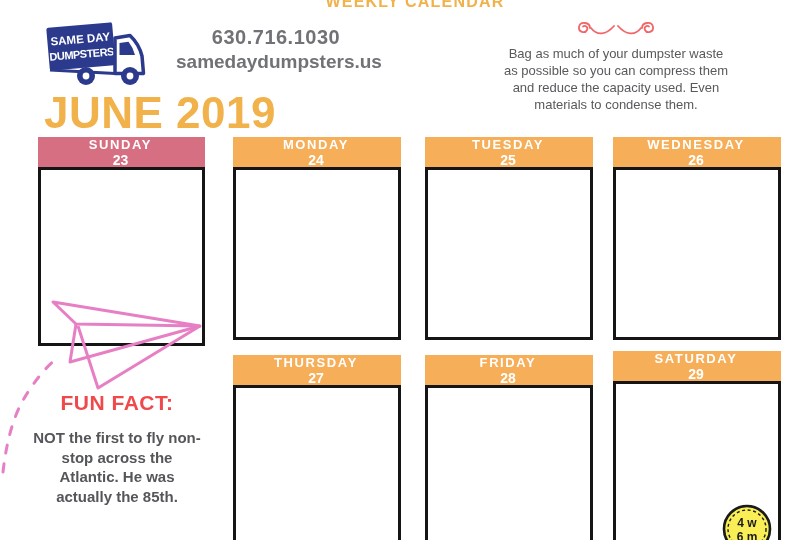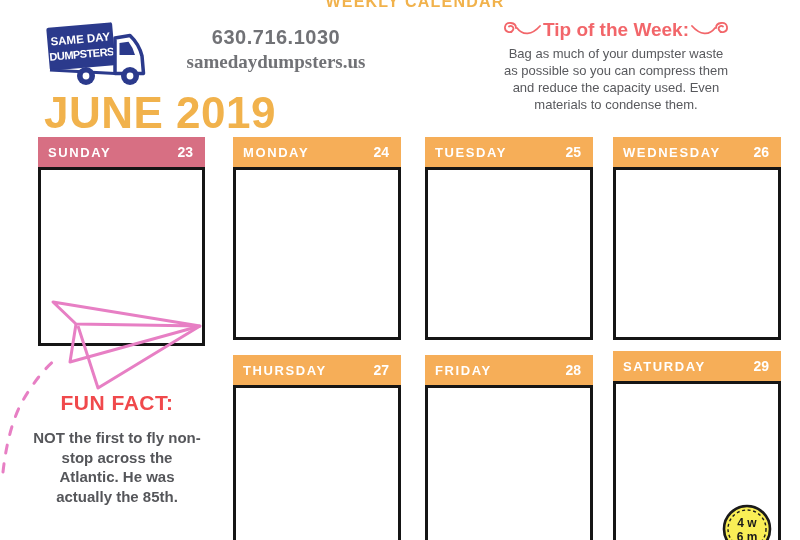--- a/index.html
+++ b/index.html
@@ -29,21 +29,21 @@
 
   
   .contact{
     left:141px; top:26px; width:200px;
     text-align:center;
     color:#717276;
     font-weight:bold;
     margin-left:35px;
   }
   .contact .phone{font-size:20px; letter-spacing:0.5px;}
-  .contact .website{font-size:19px; margin-top:2px;font-family:Liberation Serif, serif;}
+  .contact .website{font-size:19px; margin-top:2px;}
 
   
   .tip{
     left:498px; top:19px; width:236px;
     text-align:center;
   }
   .tip-title-row{
     display:flex; align-items:center; justify-content:center;
     gap:2px;
   }
@@ -66,21 +66,21 @@
   .r1{top:137px;}
   .r2{top:355px;}
   .r2.sat{top:351px;}
   .day-header{
     height:30px;
     background:#F6AE58;
     color:#ffffff;
     display:flex; align-items:center; justify-content:space-between;
     padding:0 12px 0 10px;
     box-sizing:border-box;
-    font-size:13px; font-weight:bold; letter-spacing:1.6px;
+    font-size:13px; font-weight:bold; letter-spacing:1.6px;flex-direction:column;
   }
   .day-header.pink{background:#D76F83;}
   .day-number{font-size:14px; letter-spacing:0;}
   .day-box{
     background:#ffffff;
     border:3px solid #151515;
     height:167px;
   }
   .c0 .day-box{height:173px;}
   .r2 .day-box{height:200px;}
@@ -130,21 +130,20 @@
   <div class="phone">630.716.1030</div>
   <div class="website">samedaydumpsters.us</div>
 </div>
 
 <div class="abs tip">
   <div class="tip-title-row">
     <svg width="38" height="22" viewBox="0 0 38 22">
       <path d="M13,9 C13,3 3,2 2,8 C1.3,13 8,15 10,11 C11.5,8 8,6 6,7.5" fill="none" stroke="#F2666A" stroke-width="1.8" stroke-linecap="round"></path>
       <path d="M14,9 C20,17 29,16 37,7" fill="none" stroke="#F2666A" stroke-width="1.8" stroke-linecap="round"></path>
     </svg>
-    <span class="tip-title">Tip of the Week:</span>
     <svg width="38" height="22" viewBox="0 0 38 22">
       <path d="M24,9 C18,17 9,16 1,7" fill="none" stroke="#F2666A" stroke-width="1.8" stroke-linecap="round"></path>
       <path d="M25,9 C25,3 35,2 36,8 C36.7,13 30,15 28,11 C26.5,8 30,6 32,7.5" fill="none" stroke="#F2666A" stroke-width="1.8" stroke-linecap="round"></path>
     </svg>
   </div>
   <div class="tip-body">
     <div>Bag as much of your dumpster waste</div>
     <div>as possible so you can compress them</div>
     <div>and reduce the capacity used. Even</div>
     <div>materials to condense them.</div>

